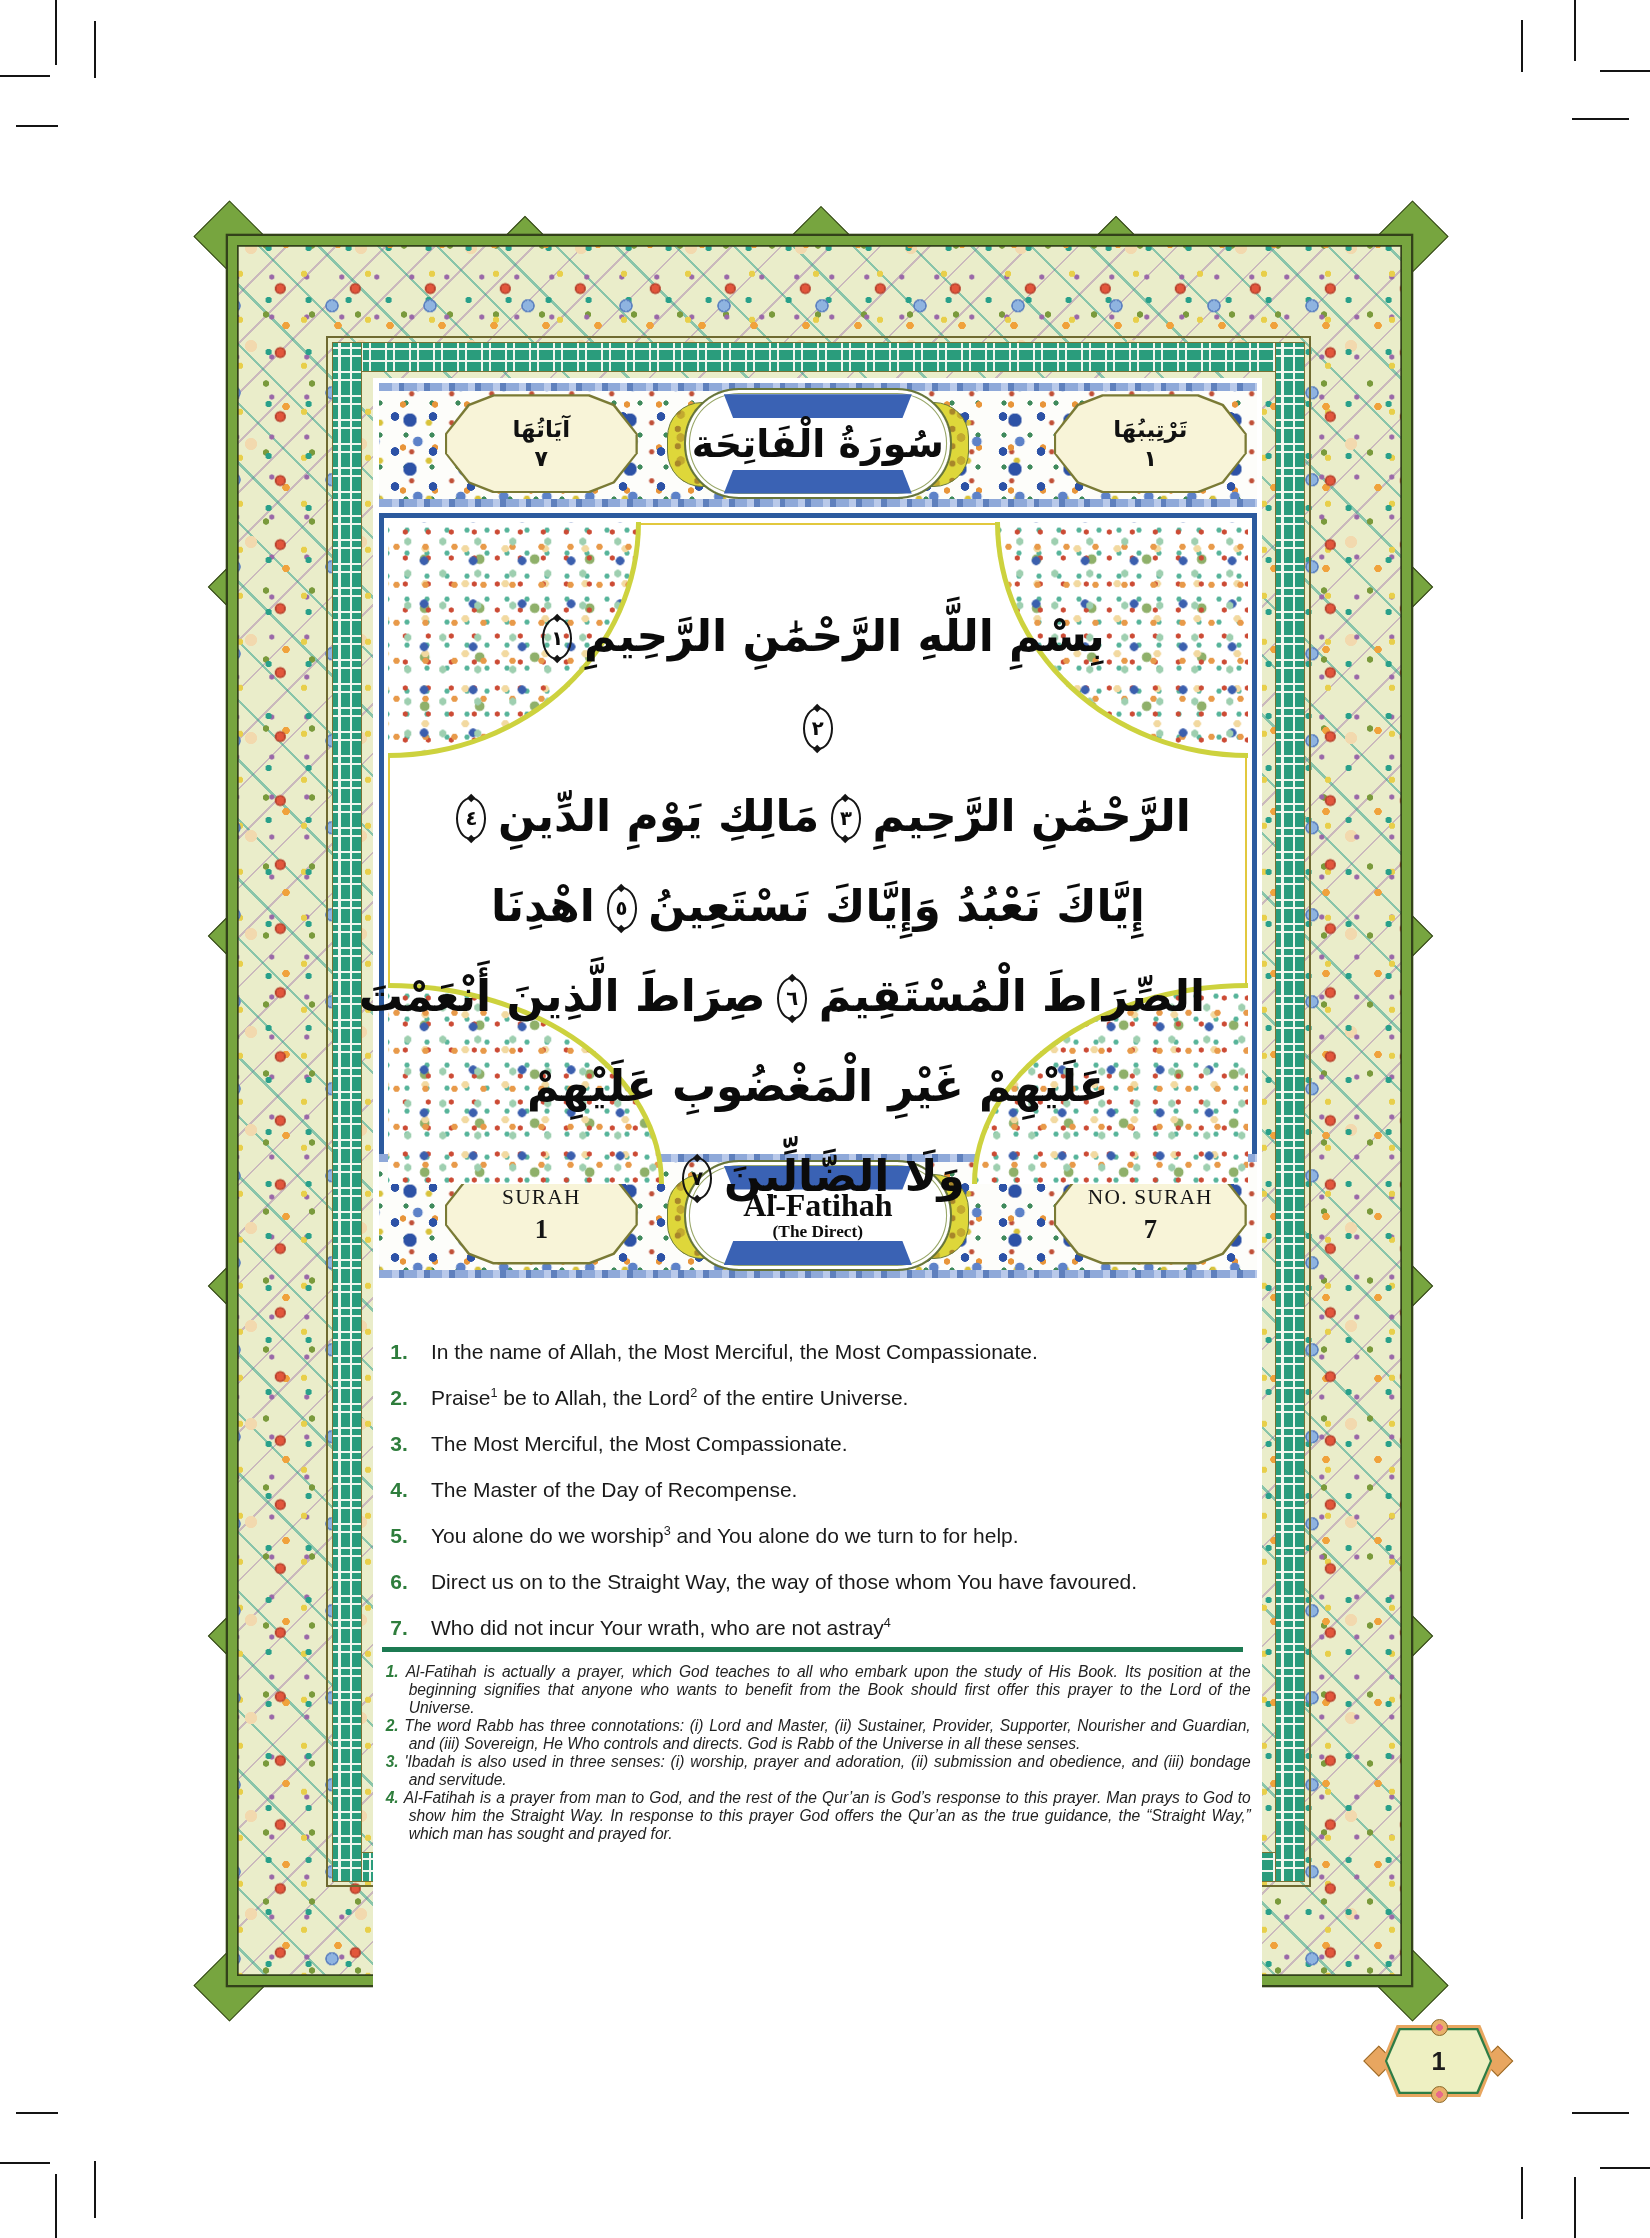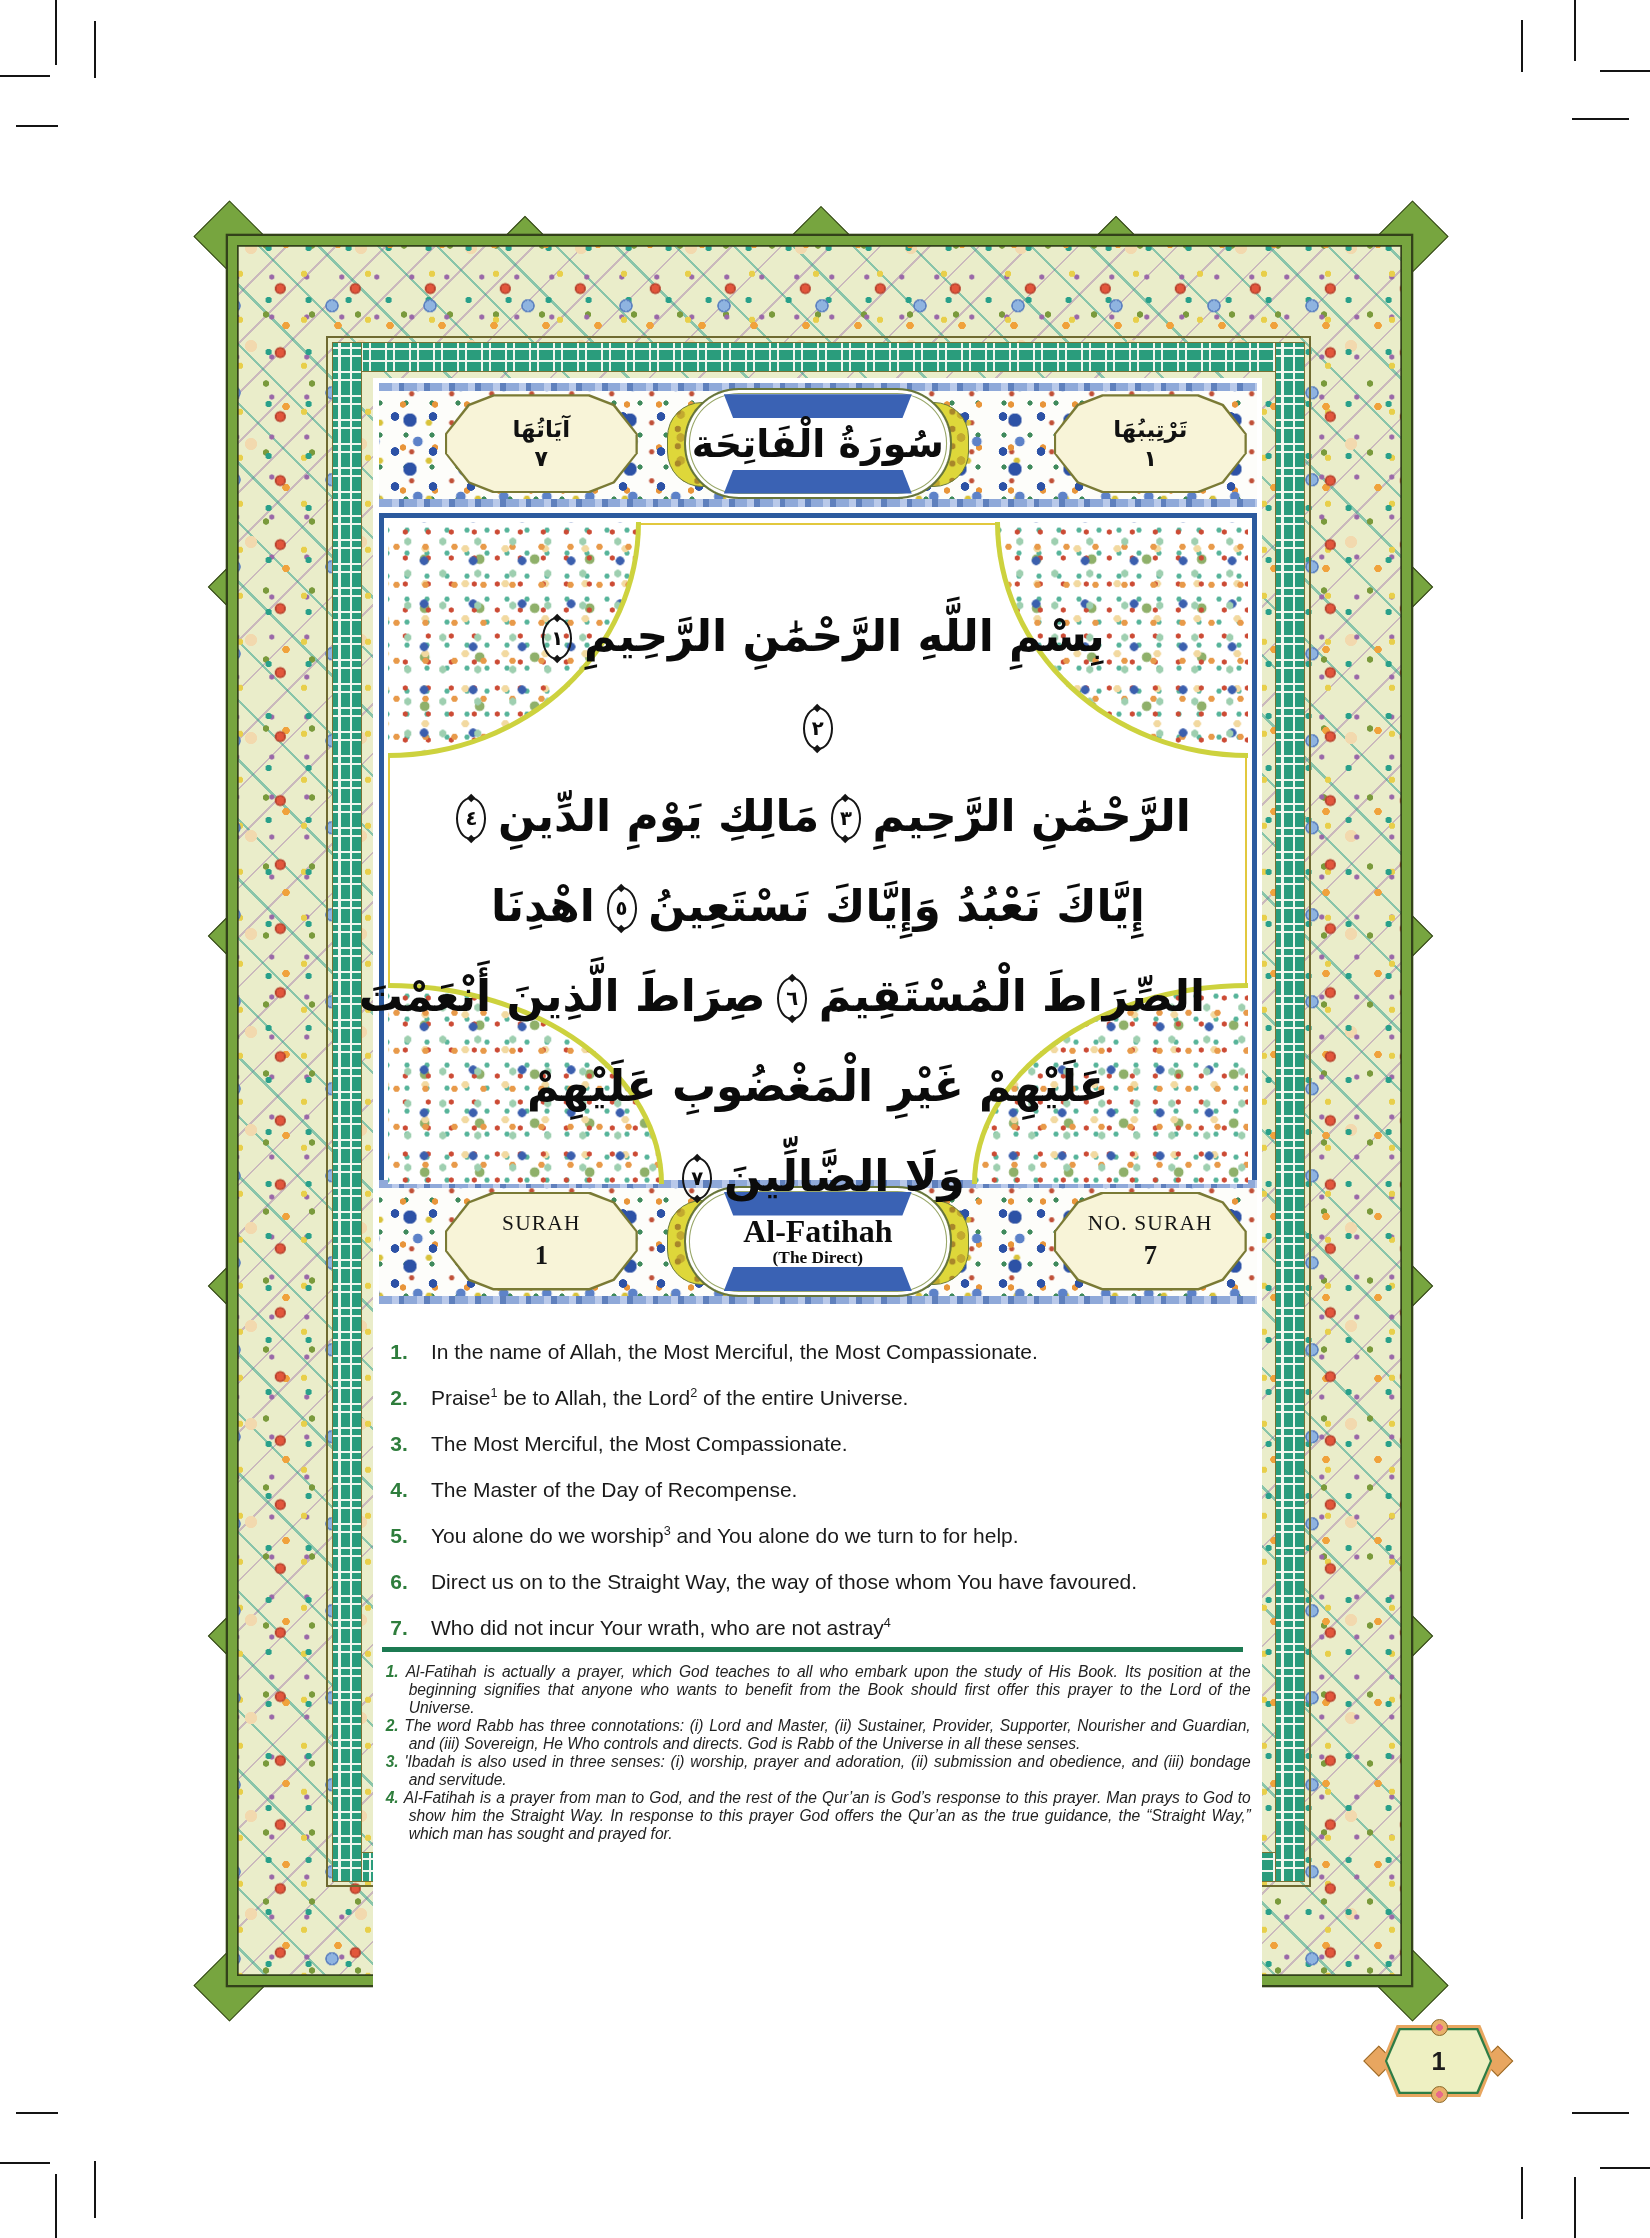--- a/index.html
+++ b/index.html
@@ -261,21 +261,21 @@
                 <span class="q-digit">٦</span>
               </span><span class="q-t">صِرَاطَ الَّذِينَ أَنْعَمْتَ</span></div>
             <div class="q-line"><span class="q-t">عَلَيْهِمْ غَيْرِ الْمَغْضُوبِ عَلَيْهِمْ</span></div>
             <div class="q-line"><span class="q-t">وَلَا الضَّالِّينَ</span><span class="q-marker">
                 <span class="q-digit">٧</span>
               </span></div>
           </div>
       </div>
     </div>
 
-    <div class="band" style="top:802px;">
+    <div class="band" style="top:776px;">
       <div class="band-strip" style="top:0;"></div>
       <div class="band-floral"></div>
       <div class="band-strip" style="bottom:0;"></div>
 
       <div class="cream" style="left:66px;top:11.6px;">
         <div class="shape"></div>
           <div class="shape-in"></div>
         <div class="txt">
           <span class="lbl-en">SURAH</span>
           <span class="val-en">1</span>

